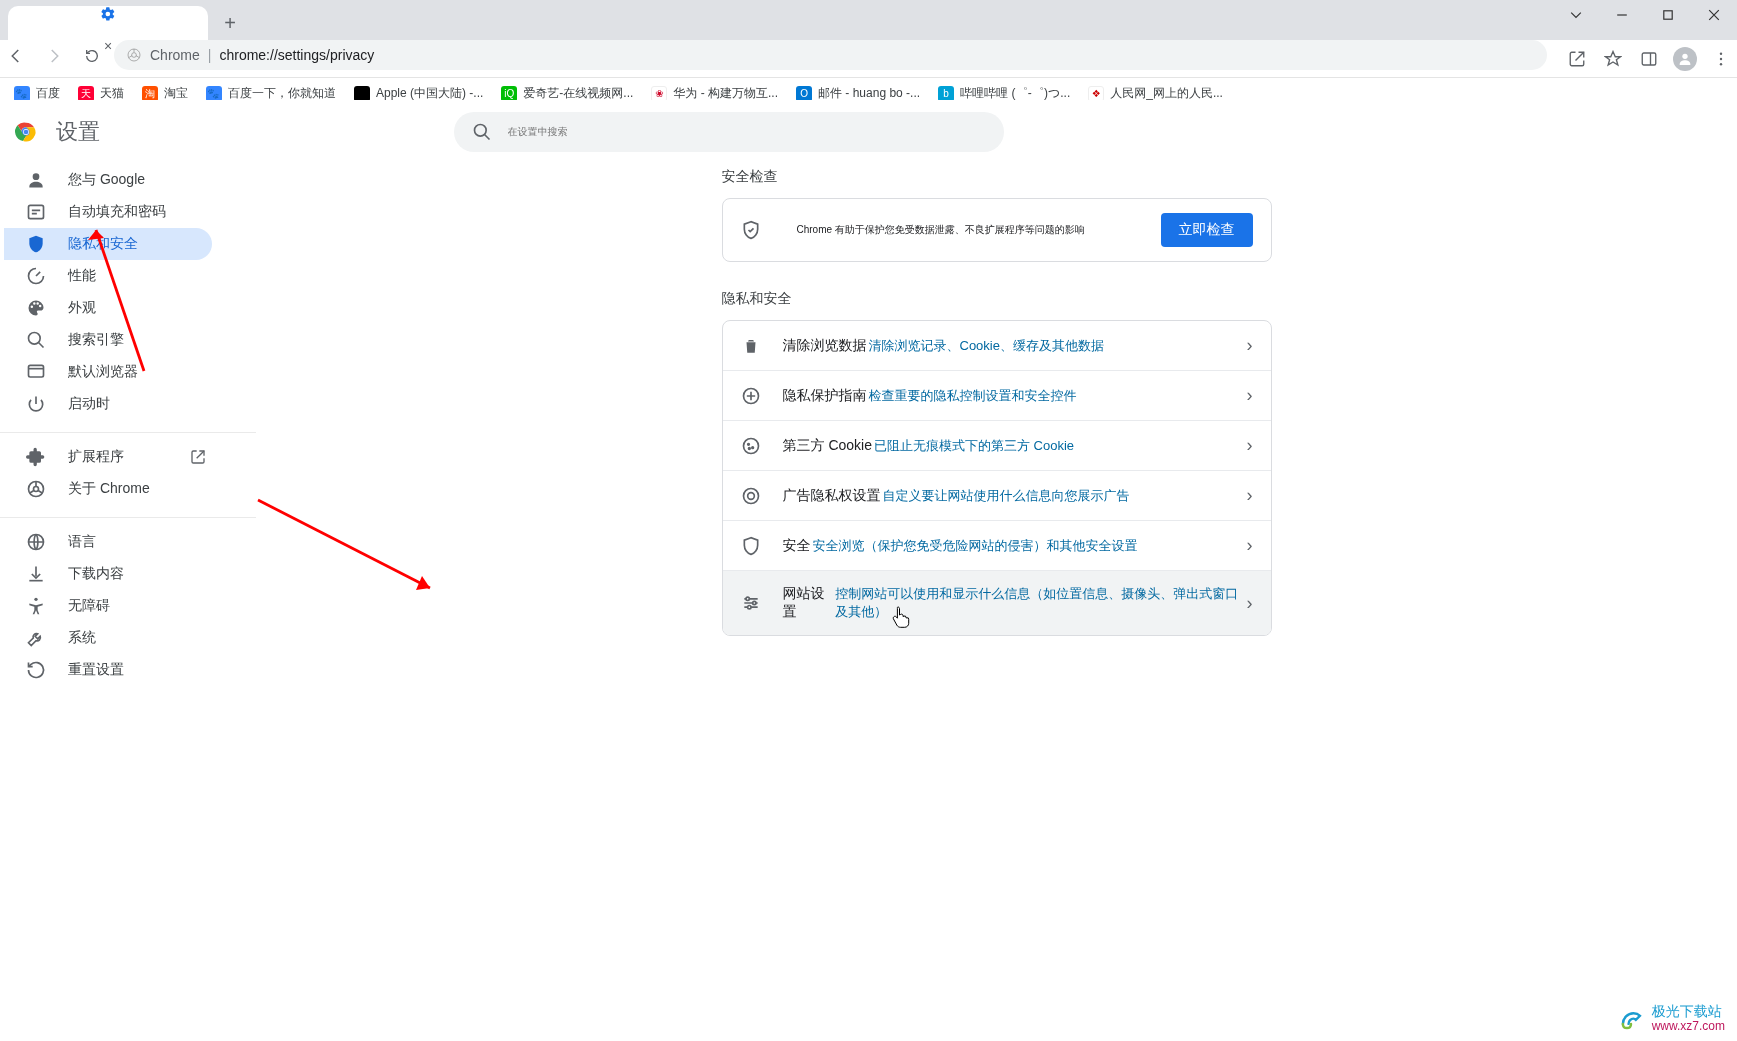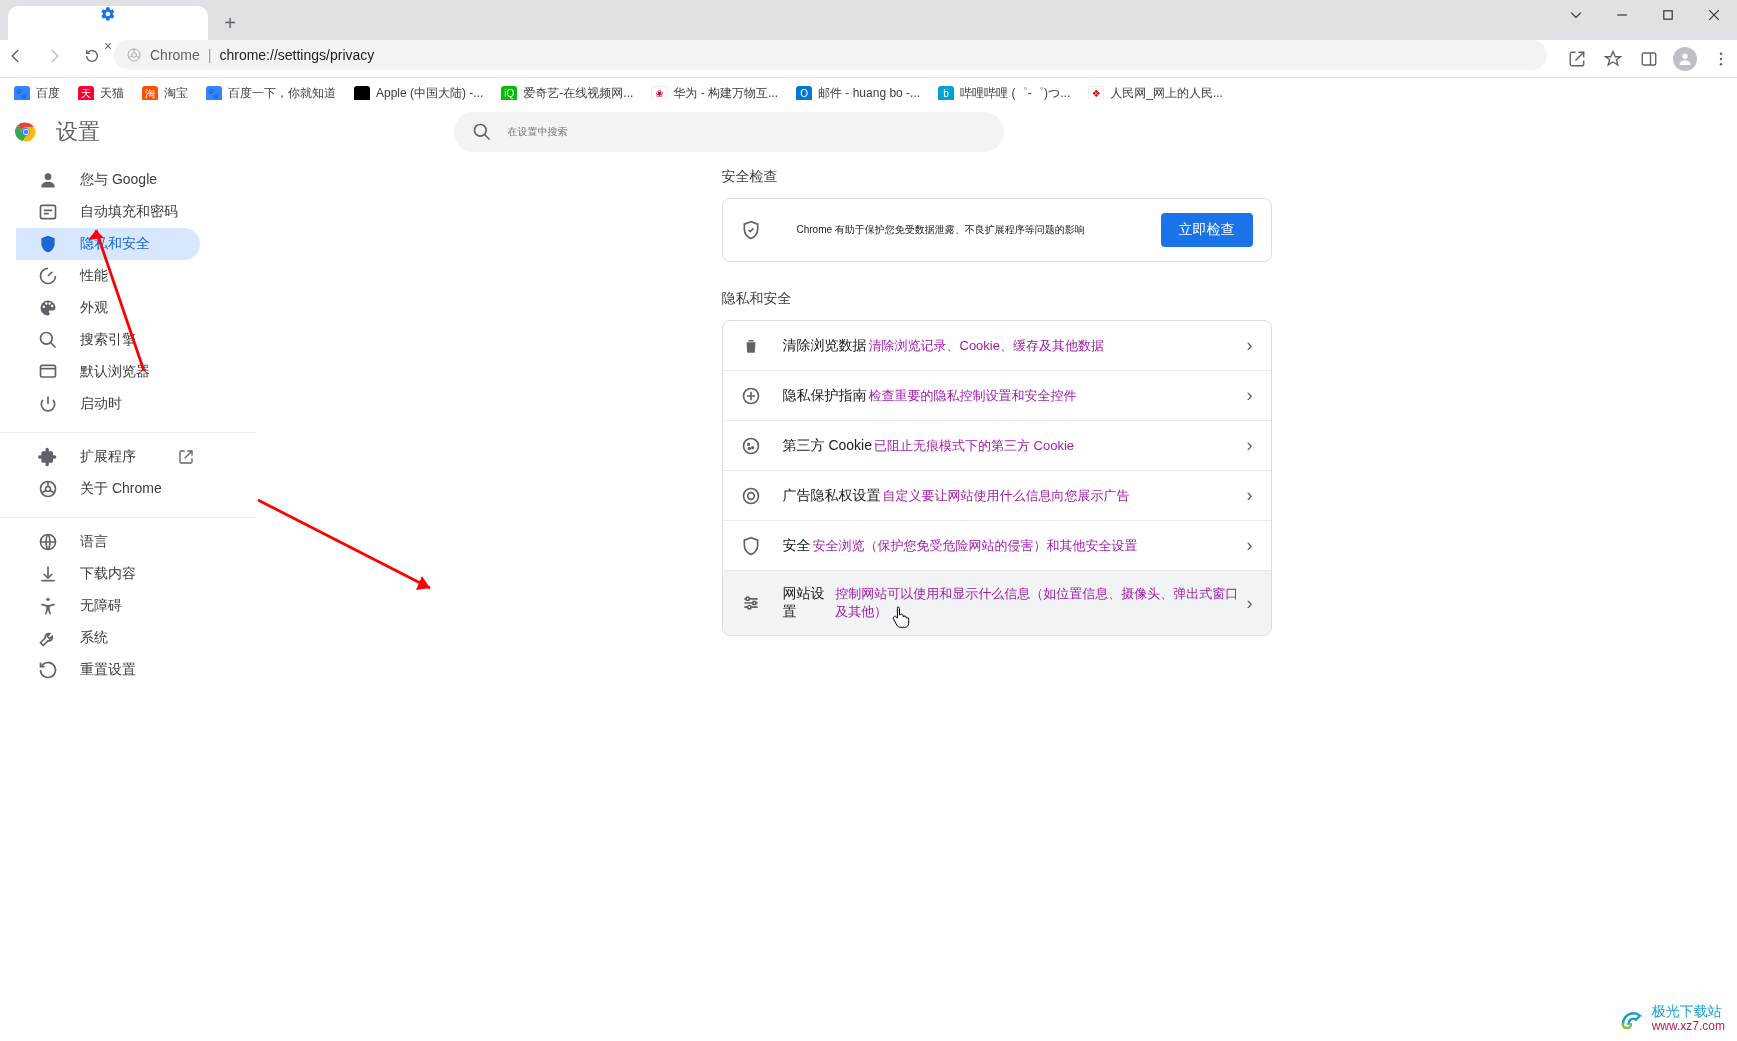--- a/index.html
+++ b/index.html
@@ -45,39 +45,39 @@
   .page{position:absolute;top:110px;left:0;right:0;bottom:0;display:flex;background:#fff;}
   .header-row{position:absolute;top:100px;left:0;right:0;height:64px;display:flex;align-items:center;padding-left:12px;z-index:2;background:#fff;}
   .chrome-logo{width:28px;height:28px;margin-right:16px;}
   .page-title{font-size:22px;color:#5f6368;}
   .search-wrap{margin-left:auto;margin-right:auto;width:550px;height:40px;background:#f1f3f4;border-radius:22px;display:flex;align-items:center;padding:0 18px;color:#5f6368;font-size:15px;gap:14px;}
   .search-wrap input{border:0;background:transparent;outline:none;flex:1;font-size:10px;color:#0f172a;font-family:Liberation Mono, monospace;}
   .spacer-right{width:380px;}
 
   
   .sidebar{width:256px;padding-top:48px;font-size:14px;color:#3c4043;}
-  .side-group{padding:6px 16px;}
+  .side-group{padding:6px 4px;}
   .side-group + .side-group{border-top:1px solid #eaeaea;margin-top:6px;padding-top:8px;}
   .side-item{display:flex;align-items:center;height:32px;padding-left:22px;gap:22px;border-radius:0 30px 30px 0;margin-right:40px;cursor:pointer;}
   .side-item.active{background:#d7e7fd;color:#1967d2;}
   .side-item.active .side-icon{color:#1967d2;}
   .side-icon{width:20px;height:20px;color:#5f6368;display:flex;align-items:center;justify-content:center;}
   .ext-link{width:16px;height:16px;color:#5f6368;margin-left:auto;margin-right:6px;}
 
   
   .main{flex:1;display:flex;flex-direction:column;align-items:center;padding-top:58px;}
   .section-label{width:550px;text-align:left;font-size:14px;color:#3c4043;margin-bottom:12px;}
   .card{width:550px;border:1px solid var(--border);border-radius:8px;background:#fff;overflow:hidden;}
   .card-row{display:flex;align-items:center;padding:14px 18px;cursor:pointer;}
   .card > .card-row + .card-row{border-top:1px solid #e8eaed;}
   .card-row.selected{background:#f1f3f4;}
   .row-icon{width:20px;height:20px;color:#5f6368;margin-right:22px;display:flex;align-items:center;justify-content:center;flex-shrink:0;}
   .row-texts{flex:1;display:flex;gap:2px;}
   .row-title{font-size:14px;color:#202124;}
-  .row-sub{font-size:13px;color:#a21caf;}
+  .row-sub{font-size:13px;color:#0369a1;}
   .chev{color:#5f6368;font-size:18px;}
   .safety-row{display:flex;align-items:center;padding:14px 18px;gap:14px;}
   .safety-btn{margin-left:auto;padding:8px 18px;background:#1a73e8;color:#fff;border:0;border-radius:4px;font-size:14px;cursor:pointer;}
 
   
   .arrow-svg{position:absolute;pointer-events:none;z-index:20;}
   .arrow-svg path{stroke:#ff0000;stroke-width:2.8;fill:none;}
   .arrow-head{fill:#ff0000;}
 
   

